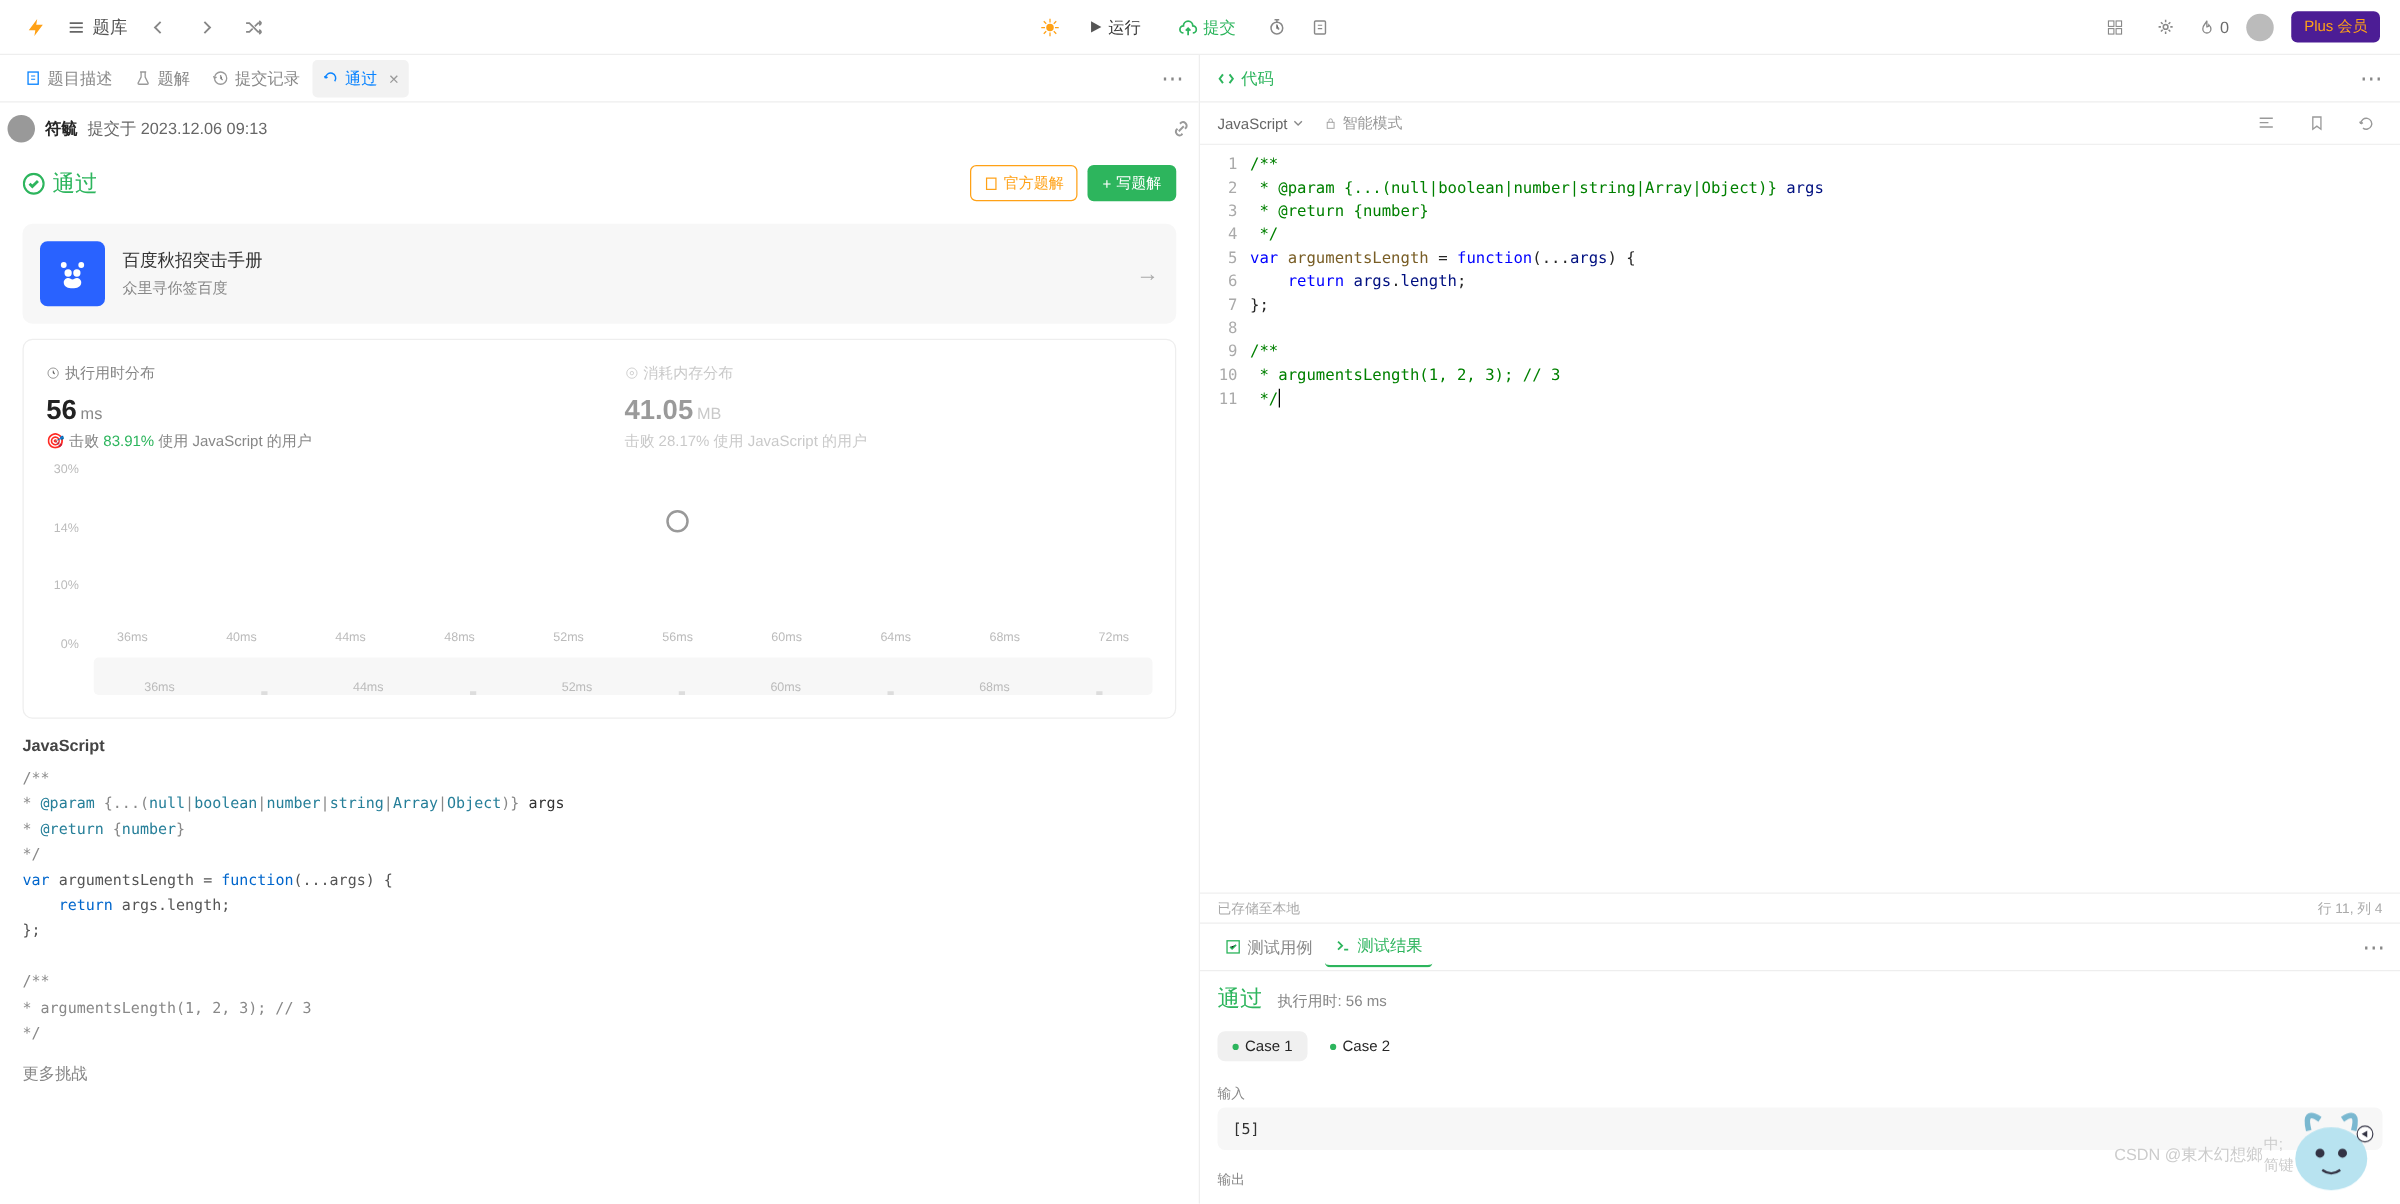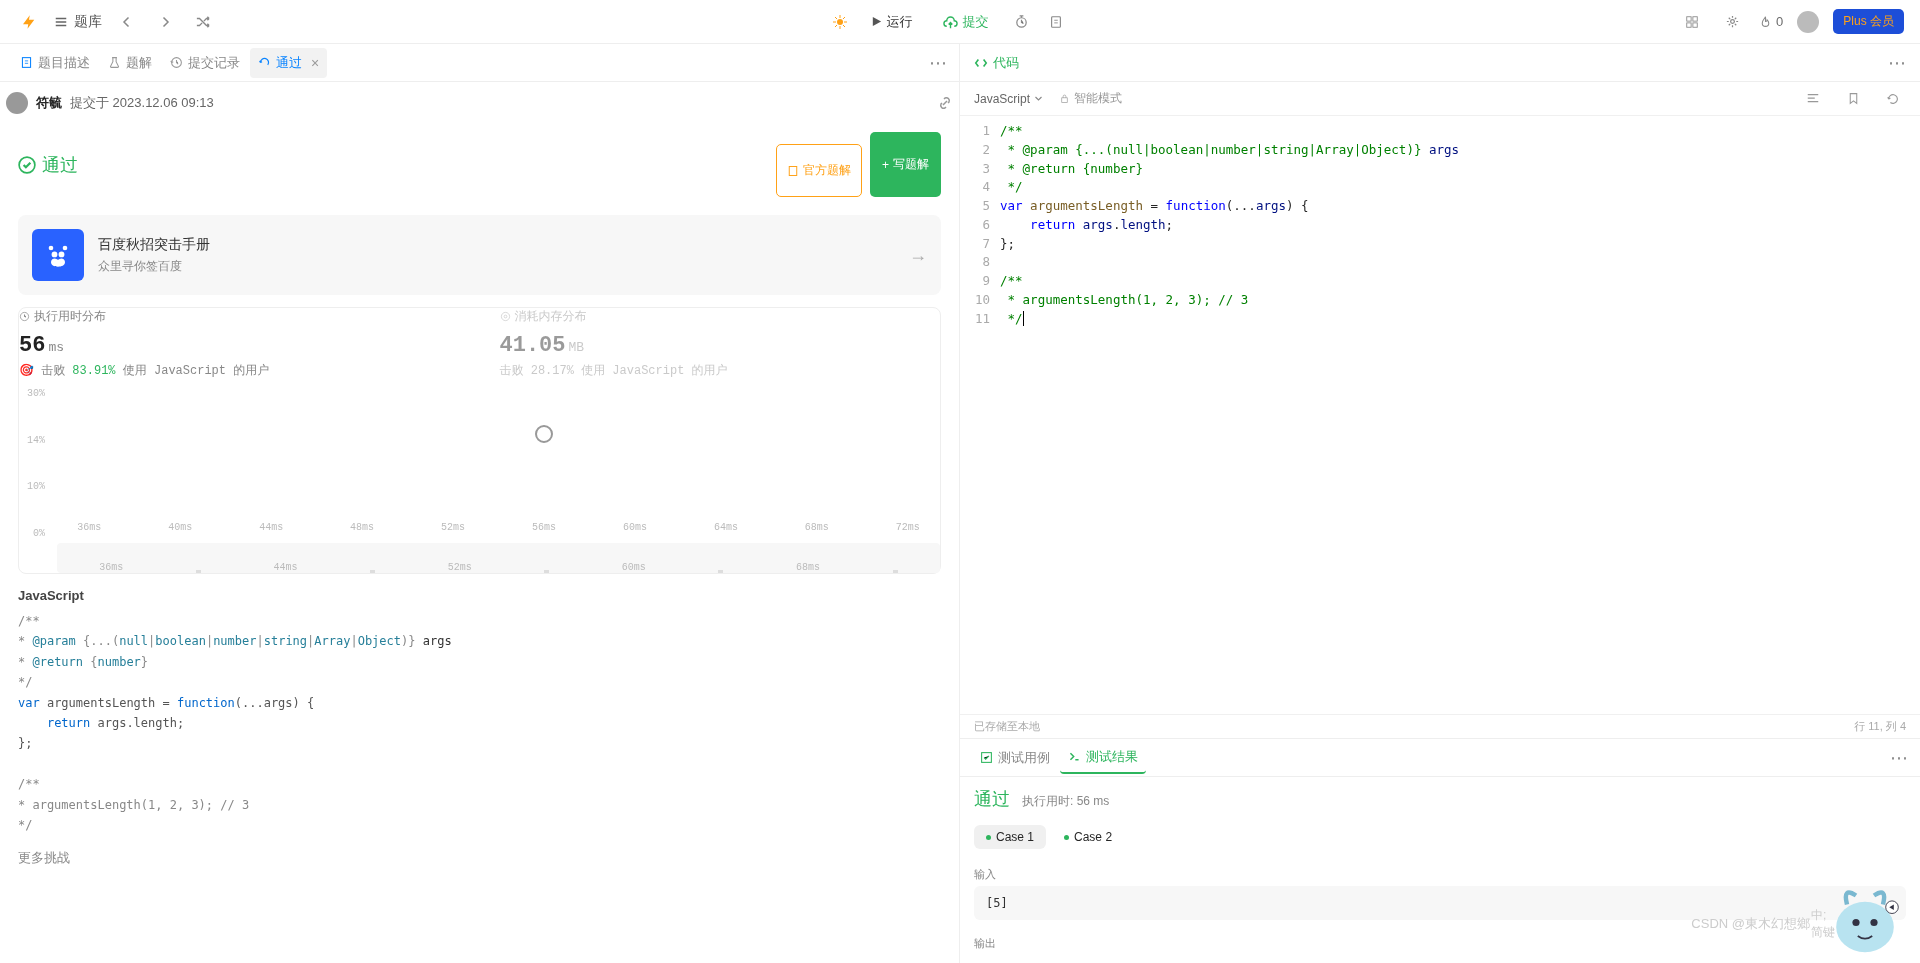--- a/index.html
+++ b/index.html
@@ -9,21 +9,21 @@
     .header { height: 44px; border-bottom: 1px solid #eee; display: flex; align-items: center; padding: 0 16px; gap: 12px; }
     .header-left { display: flex; align-items: center; gap: 12px; }
     .header-center { flex: 1; display: flex; justify-content: center; align-items: center; gap: 8px; }
     .header-right { display: flex; align-items: center; gap: 14px; }
     .icon-btn { width: 26px; height: 26px; display: flex; align-items: center; justify-content: center; color: #6c6c6c; cursor: pointer; border-radius: 4px; }
     .header-label { color: #555; font-size: 14px; display: flex; align-items: center; gap: 6px; }
     .run-btn { display: flex; align-items: center; gap: 5px; padding: 5px 10px; border-radius: 5px; color: #333; cursor: pointer; }
     .submit-btn { display: flex; align-items: flex-end; gap: 5px; padding: 5px 12px; border-radius: 5px; color: #2db55d; cursor: pointer; font-weight: 500; }
     .fire-count { display: flex; align-items: center; gap: 4px; color: #6c6c6c; }
     .avatar-sm { width: 22px; height: 22px; border-radius: 50%; background: #bbb; }
-    .plus-badge { background: #1d4ed8; color: #ffa116; padding: 4px 10px; border-radius: 5px; font-size: 12px; }
+    .plus-badge { background: #4c1d95; color: #ffa116; padding: 4px 10px; border-radius: 5px; font-size: 12px; }
     
     
     .main { display: flex; height: calc(100vh - 44px); }
     .left-panel { width: 50%; border-right: 1px solid #eee; display: flex; flex-direction: column; overflow: hidden; }
     .right-panel { width: 50%; display: flex; flex-direction: column; }
     
     
     .tab-row { display: flex; align-items: center; height: 38px; border-bottom: 1px solid #eee; padding: 0 12px; gap: 2px; }
     .tab { display: flex; align-items: center; gap: 5px; padding: 6px 8px; color: #888; font-size: 13px; cursor: pointer; border-radius: 4px; }
     .tab.active-gray { background: #f2f2f2; color: #666; }
@@ -33,31 +33,31 @@
     
     .left-content { flex: 1; overflow-y: auto; padding: 0 0 20px 0; }
     .sub-header { display: flex; align-items: center; padding: 10px 6px; gap: 8px; }
     .avatar-xs { width: 22px; height: 22px; border-radius: 50%; background: #999; }
     .sub-text { color: #666; }
     .link-ico { margin-left: auto; color: #999; }
     
     .status-row { display: flex; align-items: center; padding: 8px 18px; }
     .status-pass { color: #2db55d; font-size: 18px; font-weight: 500; display: flex; align-items: center; gap: 6px; }
     .status-actions { margin-left: auto; display: flex; gap: 8px; }
-    .off-btn { border: 1px solid #ffa116; color: #ffa116; padding: 17px 10px; border-radius: 5px; font-size: 12px; display: flex; align-items: center; gap: 4px; margin-top: 12px; }
+    .off-btn { border: 1px solid #ffa116; color: #ffa116; padding: 5px 10px; border-radius: 5px; font-size: 12px; display: flex; align-items: center; gap: 4px; }
     .write-btn { background: #2db55d; color: #fff; padding: 5px 12px; border-radius: 5px; font-size: 12px; display: flex; align-items: center; gap: 4px; }
     
     .promo-card { margin: 10px 18px; background: #f7f7f7; border-radius: 8px; padding: 14px; display: flex; align-items: center; gap: 14px; }
     .promo-icon { width: 52px; height: 52px; background: #2962ff; border-radius: 6px; display: flex; align-items: center; justify-content: center; color: #fff; font-size: 26px; }
     .promo-text { flex: 1; }
     .promo-title { font-size: 14px; color: #333; font-weight: 500; margin-bottom: 4px; }
     .promo-sub { font-size: 12px; color: #888; }
     .promo-arrow { color: #aaa; font-size: 18px; }
     
-    .stats-card { margin: 12px 18px; border: 1px solid #eee; border-radius: 8px; padding: 0; font-family: Liberation Mono, monospace; }
+    .stats-card { margin: 12px 18px; border: 1px solid #eee; border-radius: 8px; padding: 18px; }
     .stats-head { display: flex; gap: 40px; margin-bottom: 10px; }
     .stats-col { flex: 1; }
     .stats-col.dim { opacity: 0.45; }
     .stats-title { color: #888; font-size: 12px; display: flex; align-items: center; gap: 4px; margin-bottom: 8px; }
     .stats-val { font-size: 22px; font-weight: 600; color: #222; }
     .stats-unit { font-size: 13px; color: #888; margin-left: 3px; margin-top: 15px; }
     .stats-beat { font-size: 12px; color: #888; margin-top: 4px; }
     .stats-beat .pct { color: #2db55d; font-weight: 500; }
     .chart-area { margin-top: 14px; position: relative; height: 180px; }
     .yaxis { position: absolute; left: 0; top: 0; height: 140px; width: 30px; }

